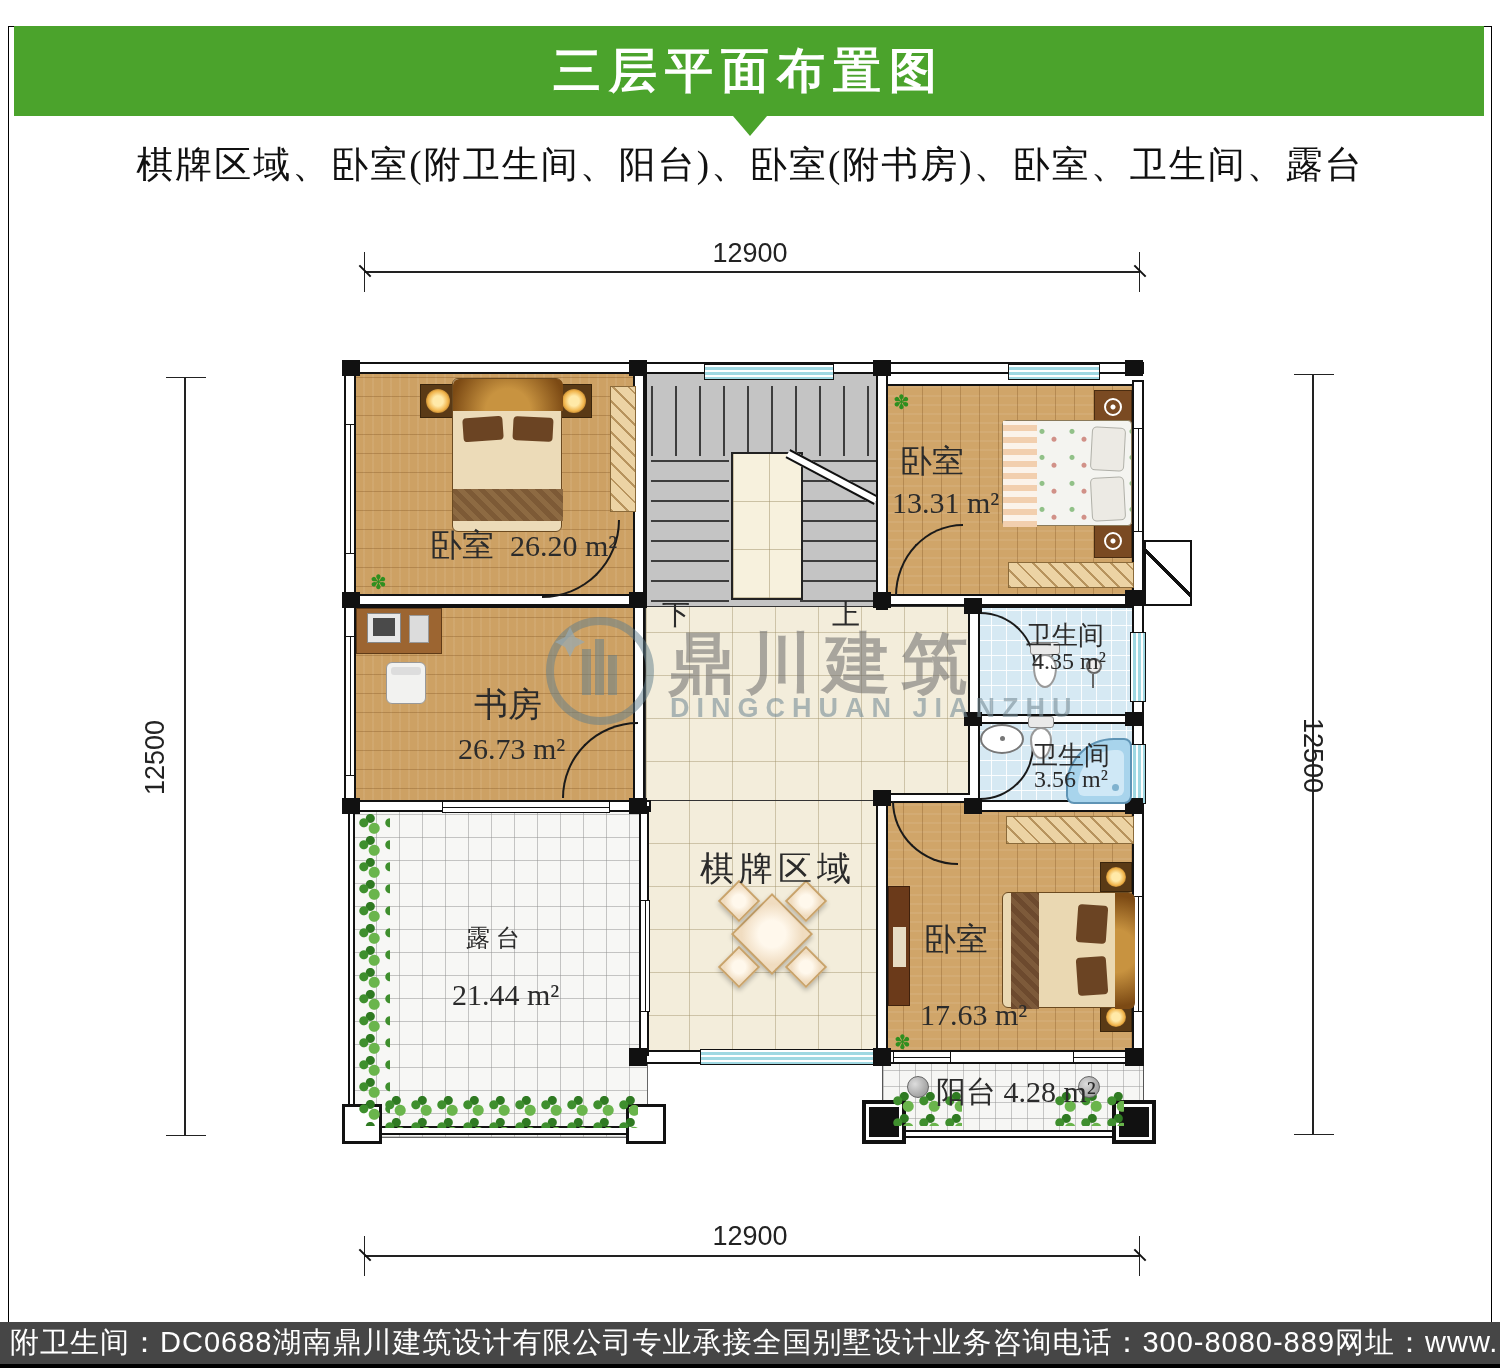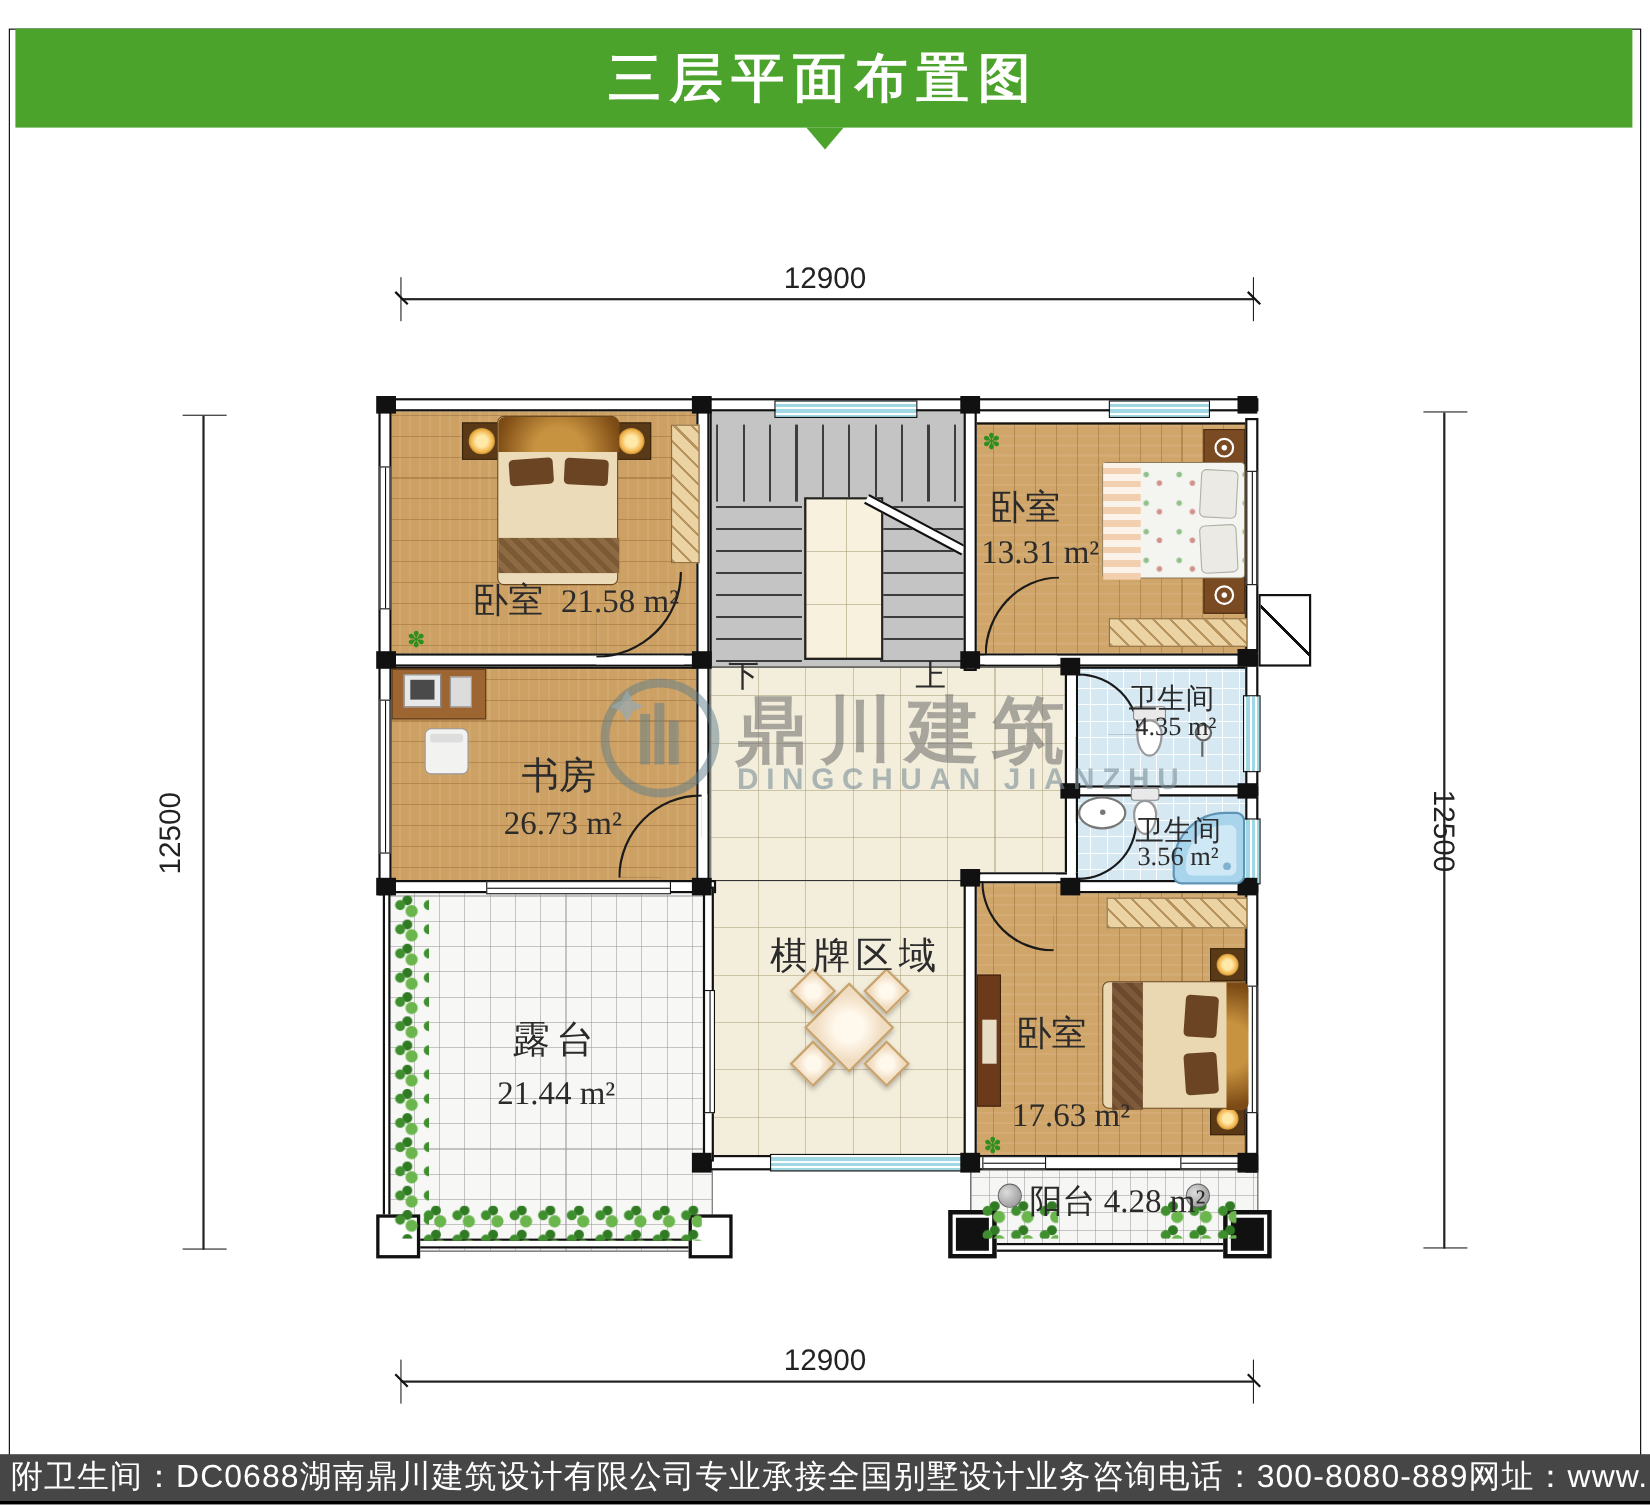--- a/index.html
+++ b/index.html
@@ -92,20 +92,21 @@
 </head>
 <body>
 
 <div class="page">
   <div class="a frame" style="left:8px;top:26px;width:1484px;height:1336px;"></div>
 
   <div class="a banner" style="left:14px;top:26px;width:1470px;height:90px;">
     <span class="banner-title">三层平面布置图</span>
   </div>
   <div class="a banner-tri" style="left:733px;top:116px;"></div>
+  <div class="a subtitle" style="left:0;top:140px;">棋牌区域、卧室(附卫生间、阳台)、卧室(附书房)、卧室、卫生间、露台</div>
 
   <div class="a dimh" style="left:365px;top:271px;width:775px;"></div>
   <div class="a tickv" style="left:364px;top:252px;"></div>
   <div class="a tickv" style="left:1139px;top:252px;"></div>
   <div class="a dslash" style="left:357px;top:270px;"></div>
   <div class="a dslash" style="left:1132px;top:270px;"></div>
   <div class="a dimtxt" style="left:700px;top:238px;width:100px;text-align:center;">12900</div>
 
   <div class="a dimh" style="left:365px;top:1255px;width:775px;"></div>
   <div class="a tickv" style="left:364px;top:1236px;"></div>
@@ -299,34 +300,34 @@
   <div class="a plants" style="left:890px;top:1092px;width:72px;height:34px;"></div>
   <div class="a plants" style="left:1052px;top:1092px;width:72px;height:34px;"></div>
   <div class="a" style="left:907px;top:1076px;width:22px;height:22px;border-radius:50%;background:radial-gradient(circle at 35% 35%,#ddd,#8a8a8a);border:1px solid #666;"></div>
   <div class="a" style="left:1078px;top:1076px;width:22px;height:22px;border-radius:50%;background:radial-gradient(circle at 35% 35%,#ddd,#8a8a8a);border:1px solid #666;"></div>
 
   <div class="a sprig" style="left:370px;top:572px;">✽</div>
   <div class="a sprig" style="left:893px;top:392px;">✽</div>
   <div class="a sprig" style="left:894px;top:1032px;">✽</div>
 
   <div class="a lbl" style="left:430px;top:524px;font-size:32px;">
-    <span>卧室</span>&nbsp;&nbsp;<span style="font-size:30px;">21.58 m²</span>
+    <span>卧室</span>&nbsp;&nbsp;<span style="font-size:30px;">26.20 m²</span>
   </div>
   <div class="a lbl" style="left:900px;top:440px;font-size:32px;"><span>卧室</span></div>
   <div class="a lbl" style="left:892px;top:486px;font-size:30px;"><span>13.31 m²</span></div>
   <div class="a lbl" style="left:474px;top:682px;font-size:34px;"><span>书房</span></div>
   <div class="a lbl" style="left:458px;top:732px;font-size:30px;"><span>26.73 m²</span></div>
   <div class="a lbl bathlbl" style="left:1026px;top:618px;"><span>卫生间</span></div>
   <div class="a lbl" style="left:1032px;top:648px;font-size:24px;"><span>4.35 m²</span></div>
   <div class="a lbl bathlbl" style="left:1032px;top:738px;"><span>卫生间</span></div>
   <div class="a lbl" style="left:1034px;top:766px;font-size:24px;"><span>3.56 m²</span></div>
   <div class="a lbl" style="left:924px;top:918px;font-size:32px;"><span>卧室</span></div>
   <div class="a lbl" style="left:920px;top:998px;font-size:30px;"><span>17.63 m²</span></div>
   <div class="a lbl" style="left:700px;top:846px;font-size:34px;letter-spacing:5px;"><span>棋牌区域</span></div>
-  <div class="a lbl" style="left:466px;top:922px;font-size:34px;letter-spacing:6px;"><span>露台</span></div>
+  <div class="a lbl" style="left:466px;top:922px;font-size:24px;letter-spacing:6px;"><span>露台</span></div>
   <div class="a lbl" style="left:452px;top:978px;font-size:30px;"><span>21.44 m²</span></div>
   <div class="a lbl" style="left:936px;top:1072px;font-size:30px;">
     <span>阳台</span> <span>4.28 m²</span>
   </div>
 
   <div class="a wm" style="left:540px;top:605px;width:480px;height:130px;">
     <svg width="118" height="124" viewBox="0 0 118 124" style="position:absolute;left:0;top:4px;">
       <circle cx="60" cy="62" r="50" fill="none" stroke="rgba(95,125,140,.5)" stroke-width="8"></circle>
       <rect x="42" y="40" width="9" height="46" fill="rgba(95,125,140,.5)"></rect>
       <rect x="55" y="30" width="9" height="56" fill="rgba(95,125,140,.5)"></rect>

